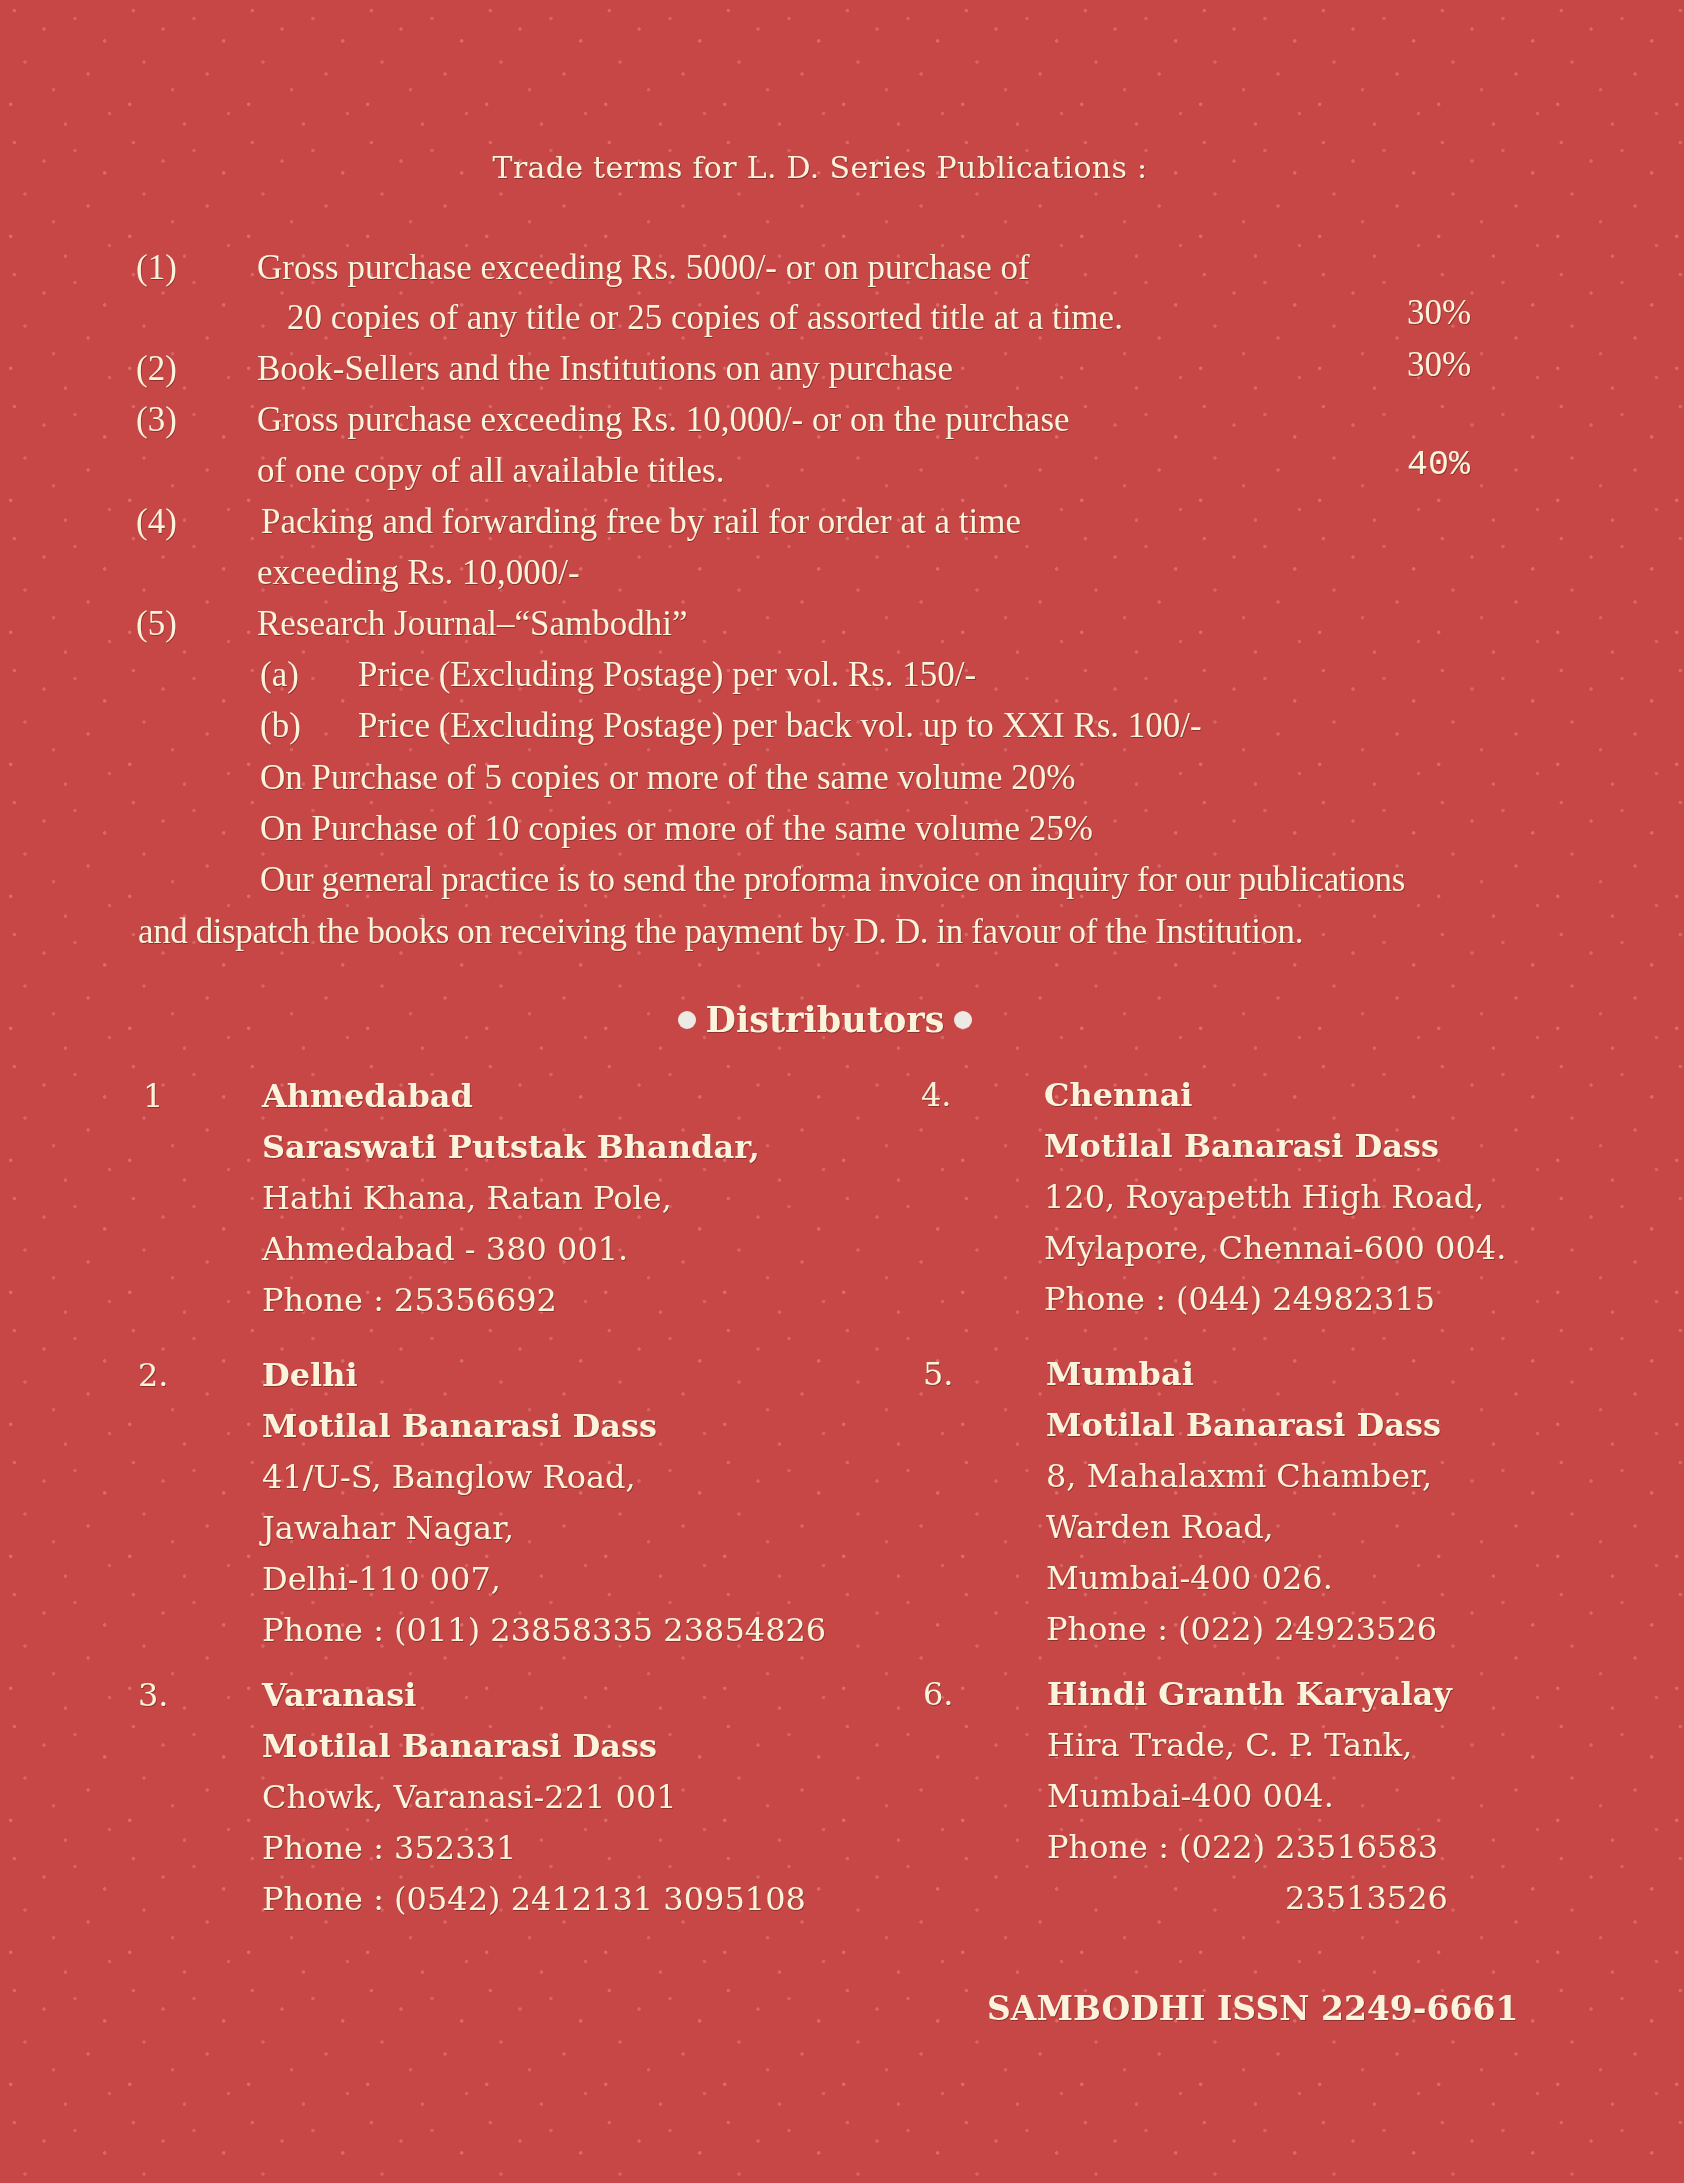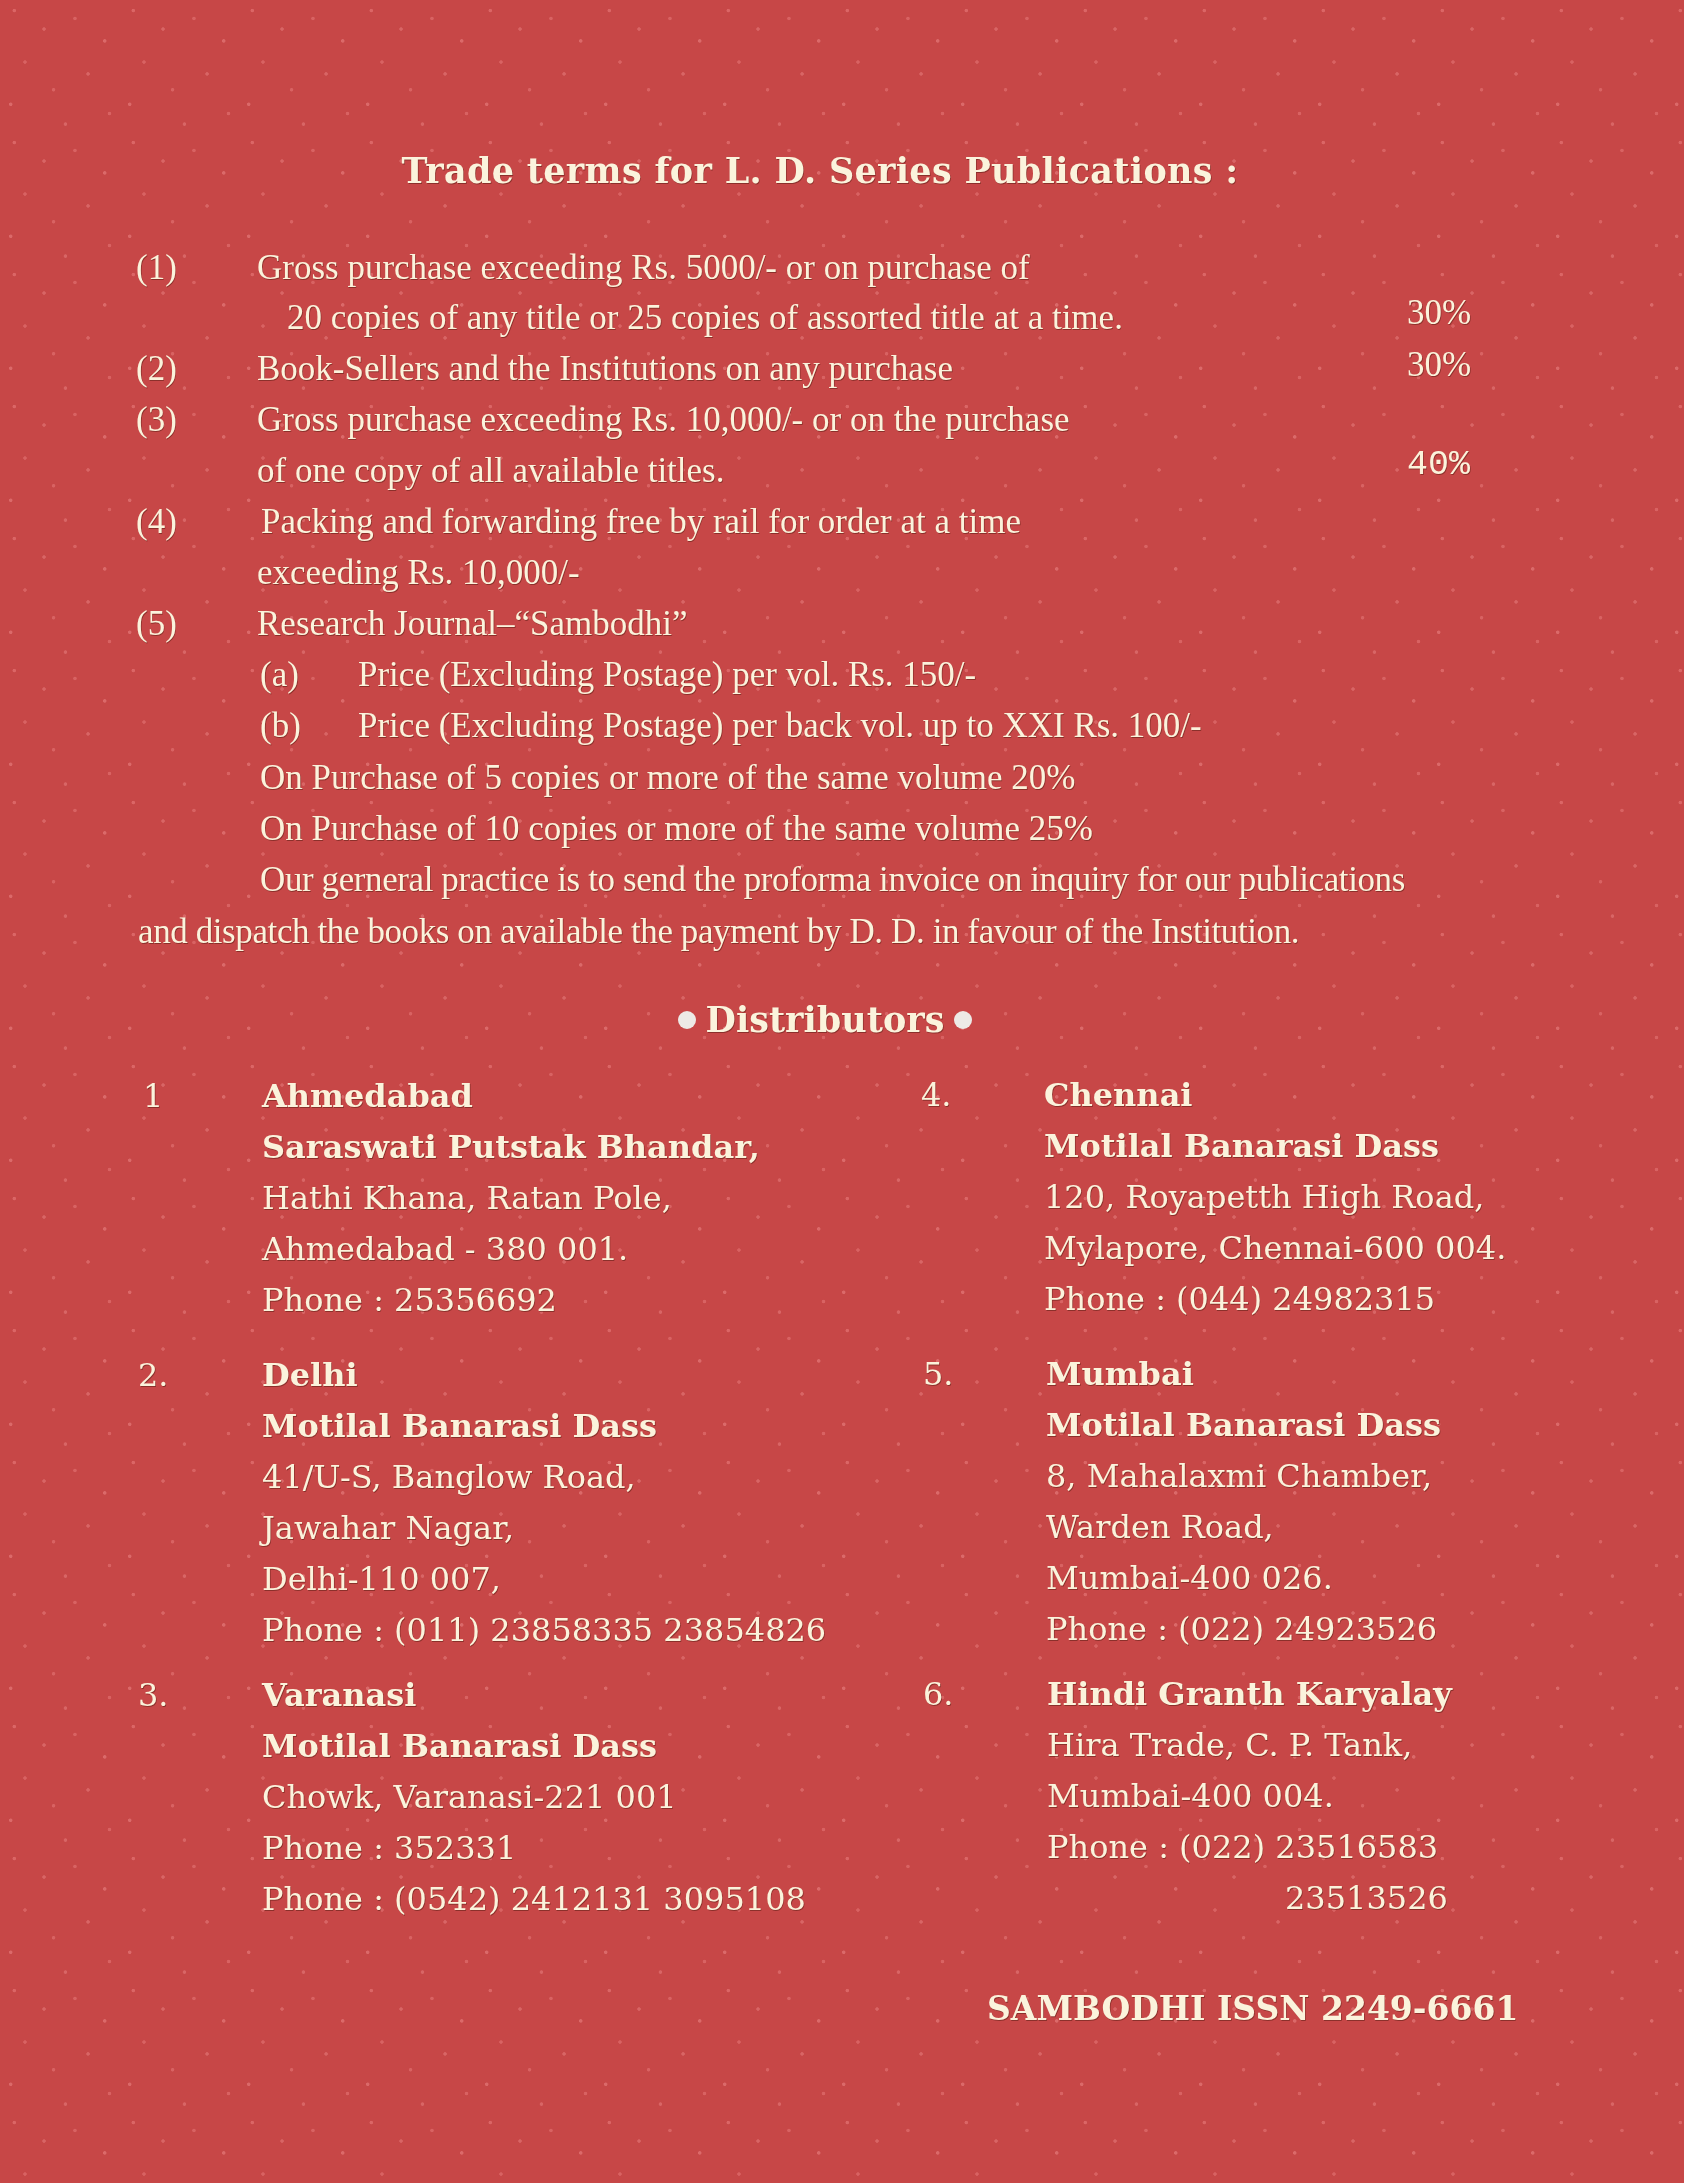--- a/index.html
+++ b/index.html
@@ -36,22 +36,22 @@
     .text-shadow {
       text-shadow: 0.7px 0.7px 0 rgba(90,30,20,0.55);
     }
     .heading {
       position: absolute;
       left: 0;
       width: 1640px;
       top: 150px;
       text-align: center;
       font-family: "DejaVu Serif", serif;
-      font-weight: bold;
-      font-size: 35px;
+      font-weight: normal;
+      font-size: 30px;
       letter-spacing: 0.3px;
     }
     .term-row {
       position: absolute;
       font-family: "Liberation Serif", "DejaVu Serif", serif;
       font-size: 35px;
       line-height: 41px;
       white-space: nowrap;
     }
     .num {
@@ -160,21 +160,21 @@
   </div>
   <div class="term-row text-shadow" style="left:0; top:705px; width:1685px;">
     <span style="position:absolute; left:260px;">(b)</span>
     <span style="position:absolute; left:358px;">Price (Excluding Postage) per back vol. up to XXI Rs. 100/-</span>
   </div>
 
   <div class="term-row text-shadow" style="left:260px; top:757px;">On Purchase of 5 copies or more of the same volume 20%</div>
   <div class="term-row text-shadow" style="left:260px; top:808px;">On Purchase of 10 copies or more of the same volume 25%</div>
 
   <div class="term-row text-shadow" style="left:260px; top:859px; letter-spacing:-0.4px;">Our gerneral practice is to send the proforma invoice on inquiry for our publications</div>
-  <div class="term-row text-shadow" style="left:138px; top:911px; letter-spacing:-0.4px;">and dispatch the books on available the payment by D. D. in favour of the Institution.</div>
+  <div class="term-row text-shadow" style="left:138px; top:911px; letter-spacing:-0.4px;">and dispatch the books on receiving the payment by D. D. in favour of the Institution.</div>
 
   <div class="dist-heading text-shadow">
     <span class="bullet"></span><span>Distributors</span><span class="bullet"></span>
   </div>
 
   <div class="dist text-shadow" style="left:143px; top:1071px; width:690px;">
     <span class="dnum">1</span>
     <div class="dbody" style="left:119px;">
       <div class="bold">Ahmedabad</div>
       <div class="bold">Saraswati Putstak Bhandar,</div>

